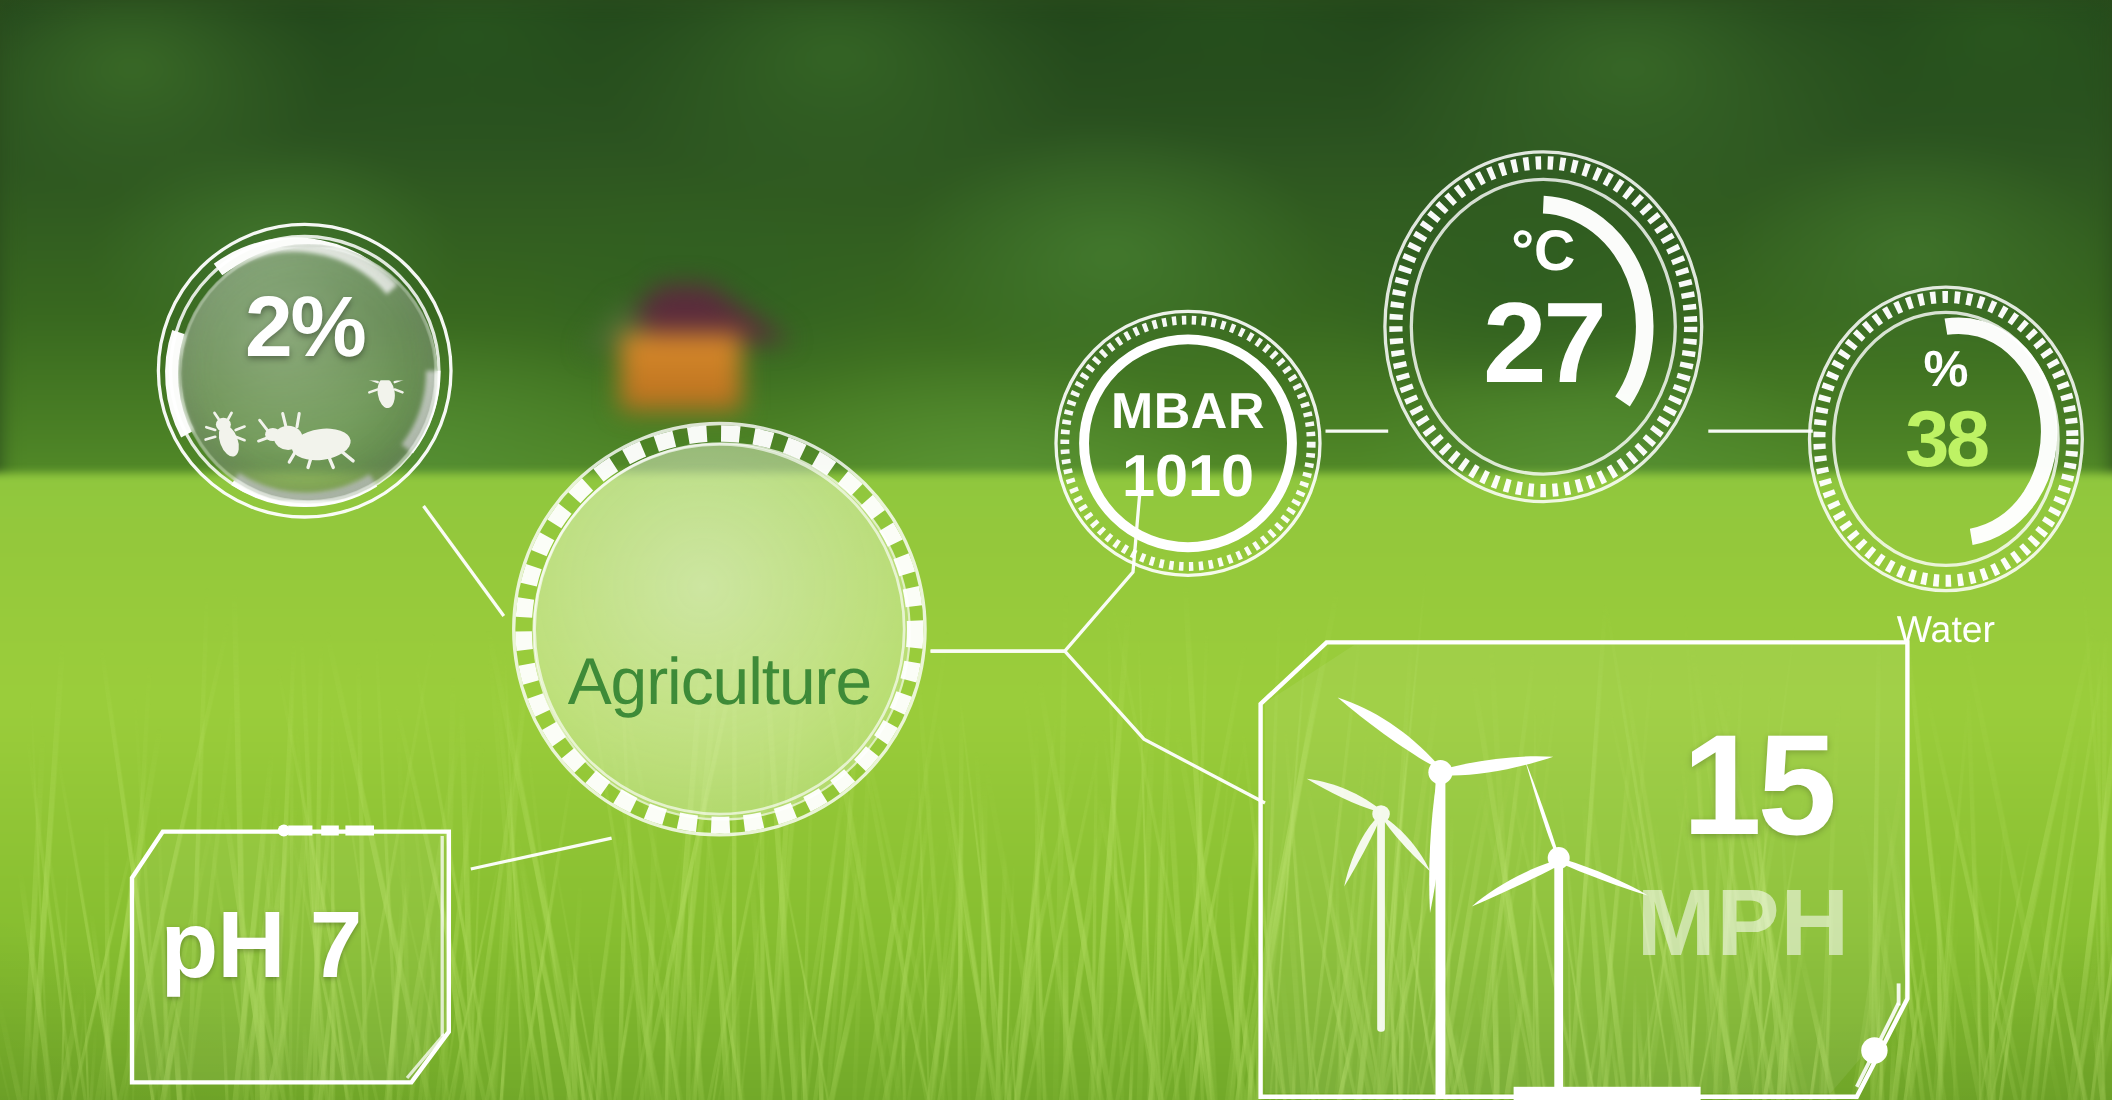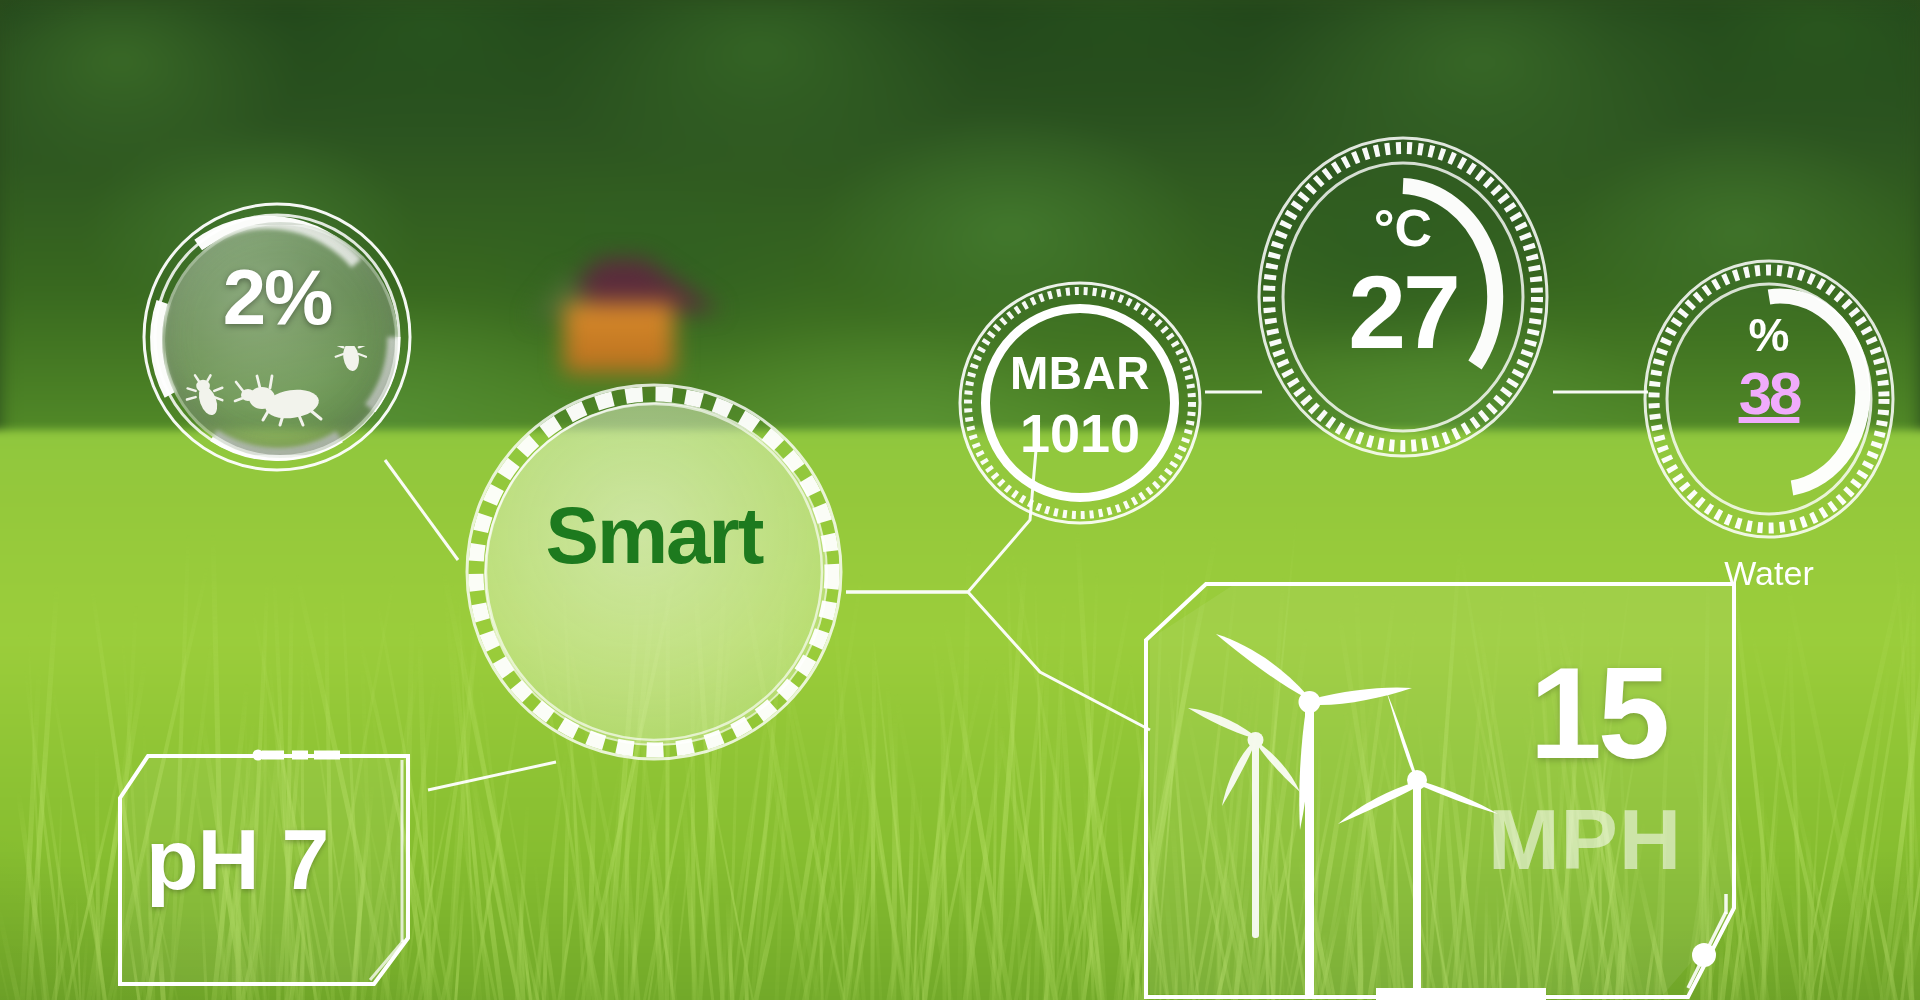--- a/index.html
+++ b/index.html
@@ -119,22 +119,22 @@
               font-size:52px;font-weight:bold;line-height:1;}
   .temp .val{position:absolute;left:0;right:0;top:128px;text-align:center;color:#fff;
              font-size:104px;font-weight:bold;letter-spacing:-3px;line-height:1;}
   .temp .cap{position:absolute;left:-8px;right:-8px;top:348px;text-align:center;color:#fff;
              font-size:40px;font-weight:normal;line-height:1;}
 
   
   .water{position:absolute;left:1640px;top:256px;width:258px;height:286px;}
   .water .unit{position:absolute;left:0;right:0;top:56px;text-align:center;color:#fff;
                font-size:46px;font-weight:bold;line-height:1;}
-  .water .val{position:absolute;left:0;right:0;top:108px;text-align:center;color:#f0abfc;
-              font-size:60px;font-weight:bold;letter-spacing:-3px;line-height:1;text-decoration:underline;}
+  .water .val{position:absolute;left:0;right:0;top:108px;text-align:center;color:#bef264;
+              font-size:72px;font-weight:bold;letter-spacing:-3px;line-height:1;}
   .water .cap{position:absolute;left:0;right:0;top:300px;text-align:center;color:#fff;
               font-size:34px;font-weight:normal;line-height:1;}
 
   
   .ph{position:absolute;left:112px;top:742px;width:316px;height:260px;}
   .ph .val{position:absolute;left:34px;top:74px;color:#fff;font-size:86px;font-weight:bold;
            letter-spacing:-1px;line-height:1;text-shadow:0 2px 5px rgba(0,0,0,.25);}
 
   
   .wind{position:absolute;left:1140px;top:578px;width:600px;height:425px;}
@@ -678,21 +678,21 @@
       </svg>
     </div>
 
     <div class="smart">
       <div class="disc"></div>
       <svg style="position:absolute;inset:0" viewBox="0 0 388 388">
         <circle cx="194" cy="194" r="178" fill="none" stroke="#ffffff" stroke-width="15" stroke-dasharray="17 13" opacity=".96"></circle>
         <circle cx="194" cy="194" r="187" fill="none" stroke="#ffffff" stroke-width="3" opacity=".8"></circle>
         <circle cx="194" cy="194" r="168" fill="none" stroke="#ffffff" stroke-width="2.5" opacity=".65"></circle>
       </svg>
-      <div class="t1">Smart</div>
+      <div class="t2">Agriculture</div>
     </div>
 
     <div class="mbar">
       <svg style="position:absolute;inset:0" viewBox="0 0 250 250">
         <circle cx="125" cy="125" r="120" fill="none" stroke="#ffffff" stroke-width="3" opacity=".9"></circle>
         <circle cx="125" cy="125" r="112" fill="none" stroke="#ffffff" stroke-width="8" stroke-dasharray="4 5" opacity=".95"></circle>
       </svg>
       <div class="face"></div>
       <div class="l1">MBAR</div>
       <div class="l2">1010</div>

